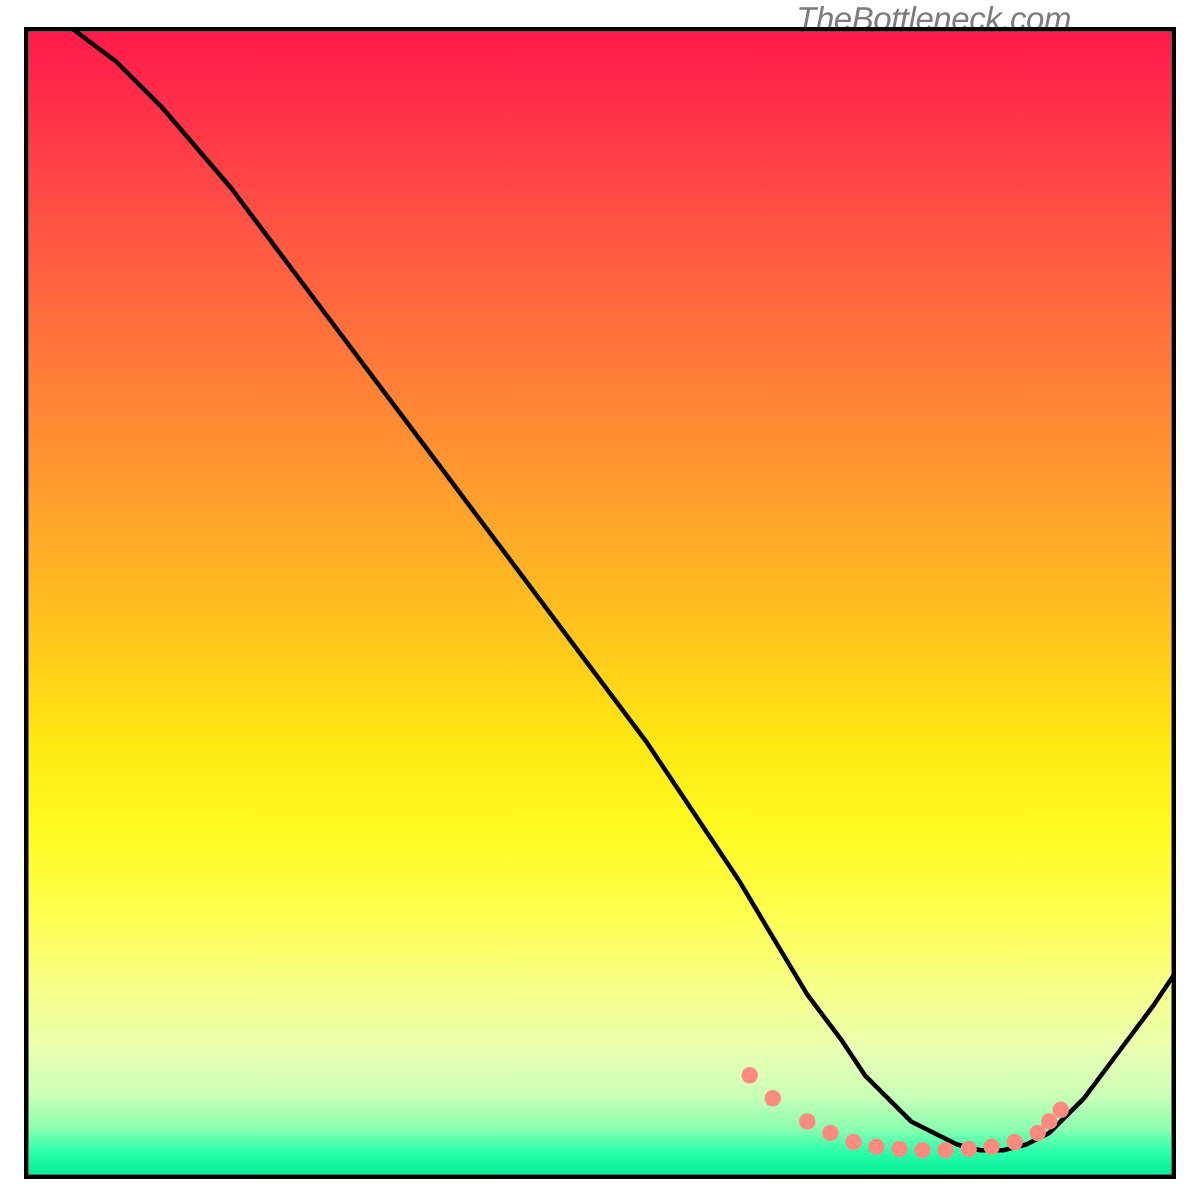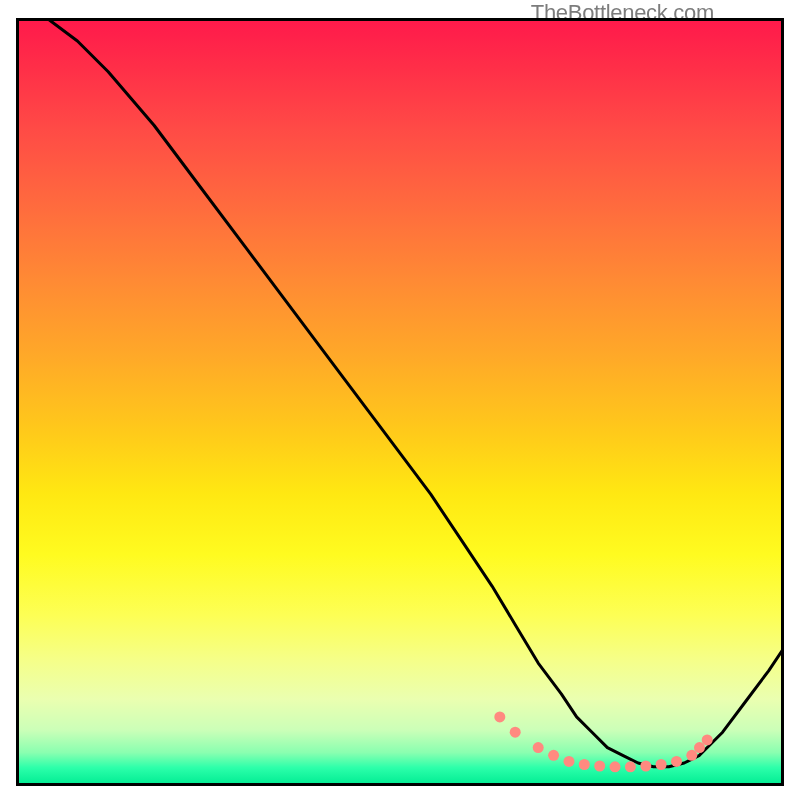--- a/index.html
+++ b/index.html
@@ -8,20 +8,21 @@
     width: 800px;
     height: 800px;
     overflow: hidden;
     background: #fff;
     font-family: Arial, sans-serif;
   }
   .chart-wrap {
     position: relative;
     width: 724px;
     height: 800px;
+    font-style: italic;
   }
   .plot-area {
     position: absolute;
     left: 16px;
     top: 18px;
     width: 768px;
     height: 768px;
     border: 3px solid #000;
     box-sizing: border-box;
     background: linear-gradient(

